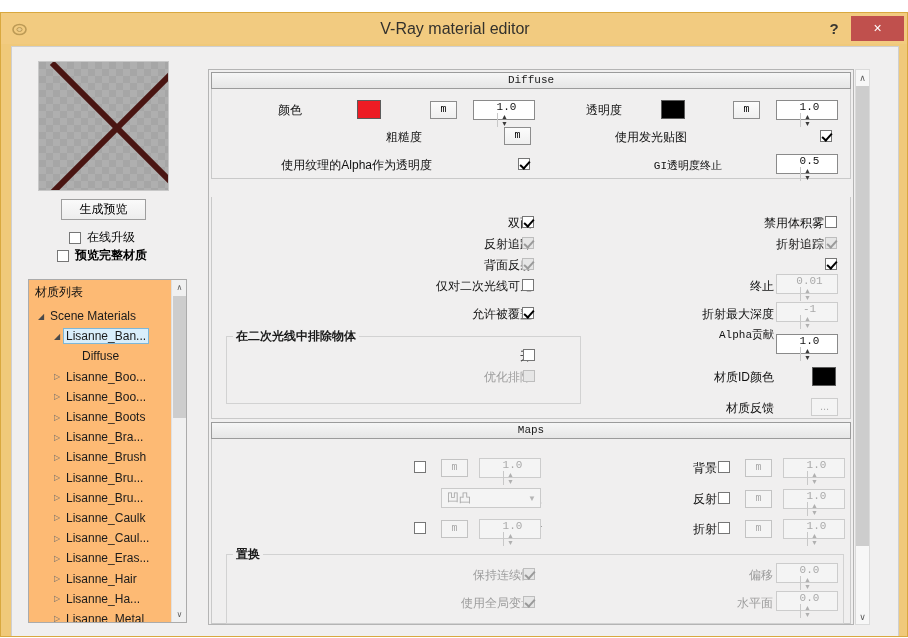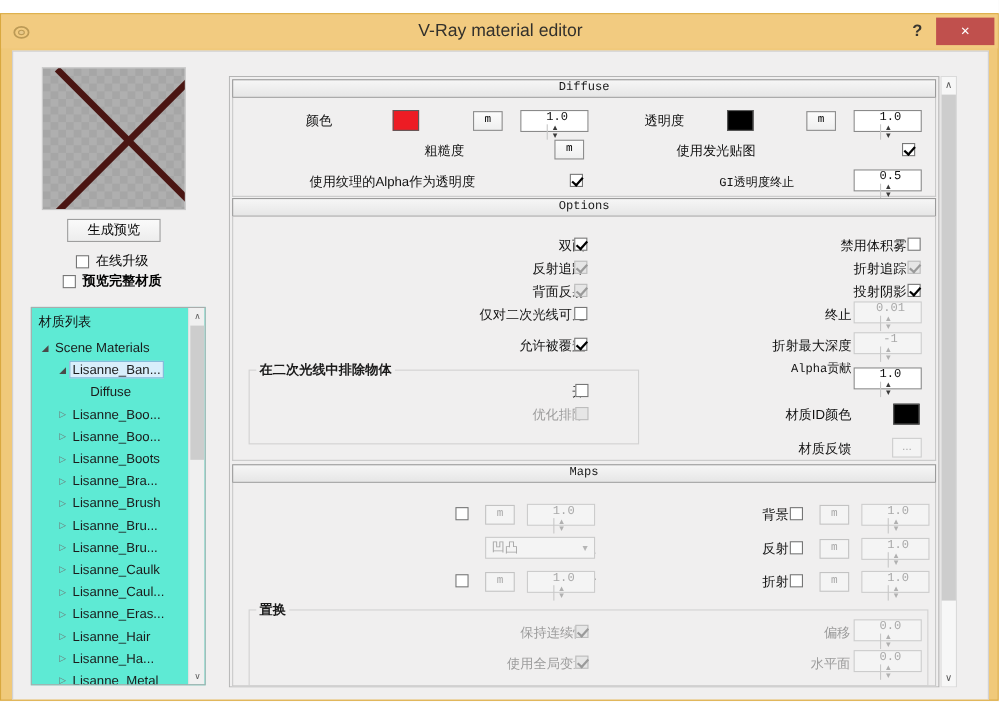--- a/index.html
+++ b/index.html
@@ -112,21 +112,21 @@
   .cbox.disabled { background: #E6E6E6; border-color: #BDBDBD; }
   .cbox.disabled.checked::after { border-color: #9A9A9A; }
 
   #chk-online  { left: 57px; top: 182px; font-family: Liberation Serif, serif; }
   #chk-full    { left: 45px; top: 200px; font-weight: bold; }
 
   
   #matlist {
     position: absolute; left: 16px; top: 232px;
     width: 159px; height: 344px;
-    background: #5eead4;
+    background: #fdba74;
     border: 1px solid #ABABAB;
     overflow: hidden;
   }
   #matlist-title {
     position: absolute; left: 6px; top: 4px;
     font-size: 12px; color: #111;
   }
   #tree {
     position: absolute; left: 0; top: 26px;
     width: 144px;
@@ -468,21 +468,20 @@
           <div class="lbl mono" style="left:400px; top:69px; width:110px;">GI透明度终止</div>
           <div class="spin" style="left:564px; top:65px; width:62px;">
             <span class="val">0.5</span>
             <span class="btns">
                 <span>▲</span>
                 <span>▼</span>
               </span>
           </div>
         </div>
 
-        <div class="section-head" style="top:110px;">Options</div>
         <div class="section-body" style="top:127px; height:222px;">
 
           <div class="lbl" style="left:60px; top:18px; width:260px;">双面</div>
           <span class="cbox checked chk" style="left:310px; top:19px;"></span>
 
           <div class="lbl" style="left:60px; top:39px; width:260px;">反射追踪</div>
           <span class="cbox checked disabled chk" style="left:310px; top:40px;"></span>
 
           <div class="lbl" style="left:60px; top:60px; width:260px;">背面反射</div>
           <span class="cbox checked disabled chk" style="left:310px; top:61px;"></span>
@@ -501,21 +500,20 @@
             <div class="lbl dim" style="left:40px; top:32px; width:265px;">优化排除</div>
             <span class="cbox disabled chk" style="left:296px; top:33px;"></span>
           </div>
 
           <div class="lbl" style="left:350px; top:18px; width:262px;">禁用体积雾</div>
           <span class="cbox chk" style="left:613px; top:19px;"></span>
 
           <div class="lbl" style="left:350px; top:39px; width:262px;">折射追踪</div>
           <span class="cbox checked disabled chk" style="left:613px; top:40px;"></span>
 
-          <div class="lbl" style="left:350px; top:60px; width:262px;">投射阴影</div>
           <span class="cbox checked chk" style="left:613px; top:61px;"></span>
 
           <div class="lbl" style="left:350px; top:81px; width:212px;">终止</div>
           <div class="spin dim" style="left:564px; top:77px; width:62px;">
             <span class="val">0.01</span>
             <span class="btns">
                 <span>▲</span>
                 <span>▼</span>
               </span>
           </div>

